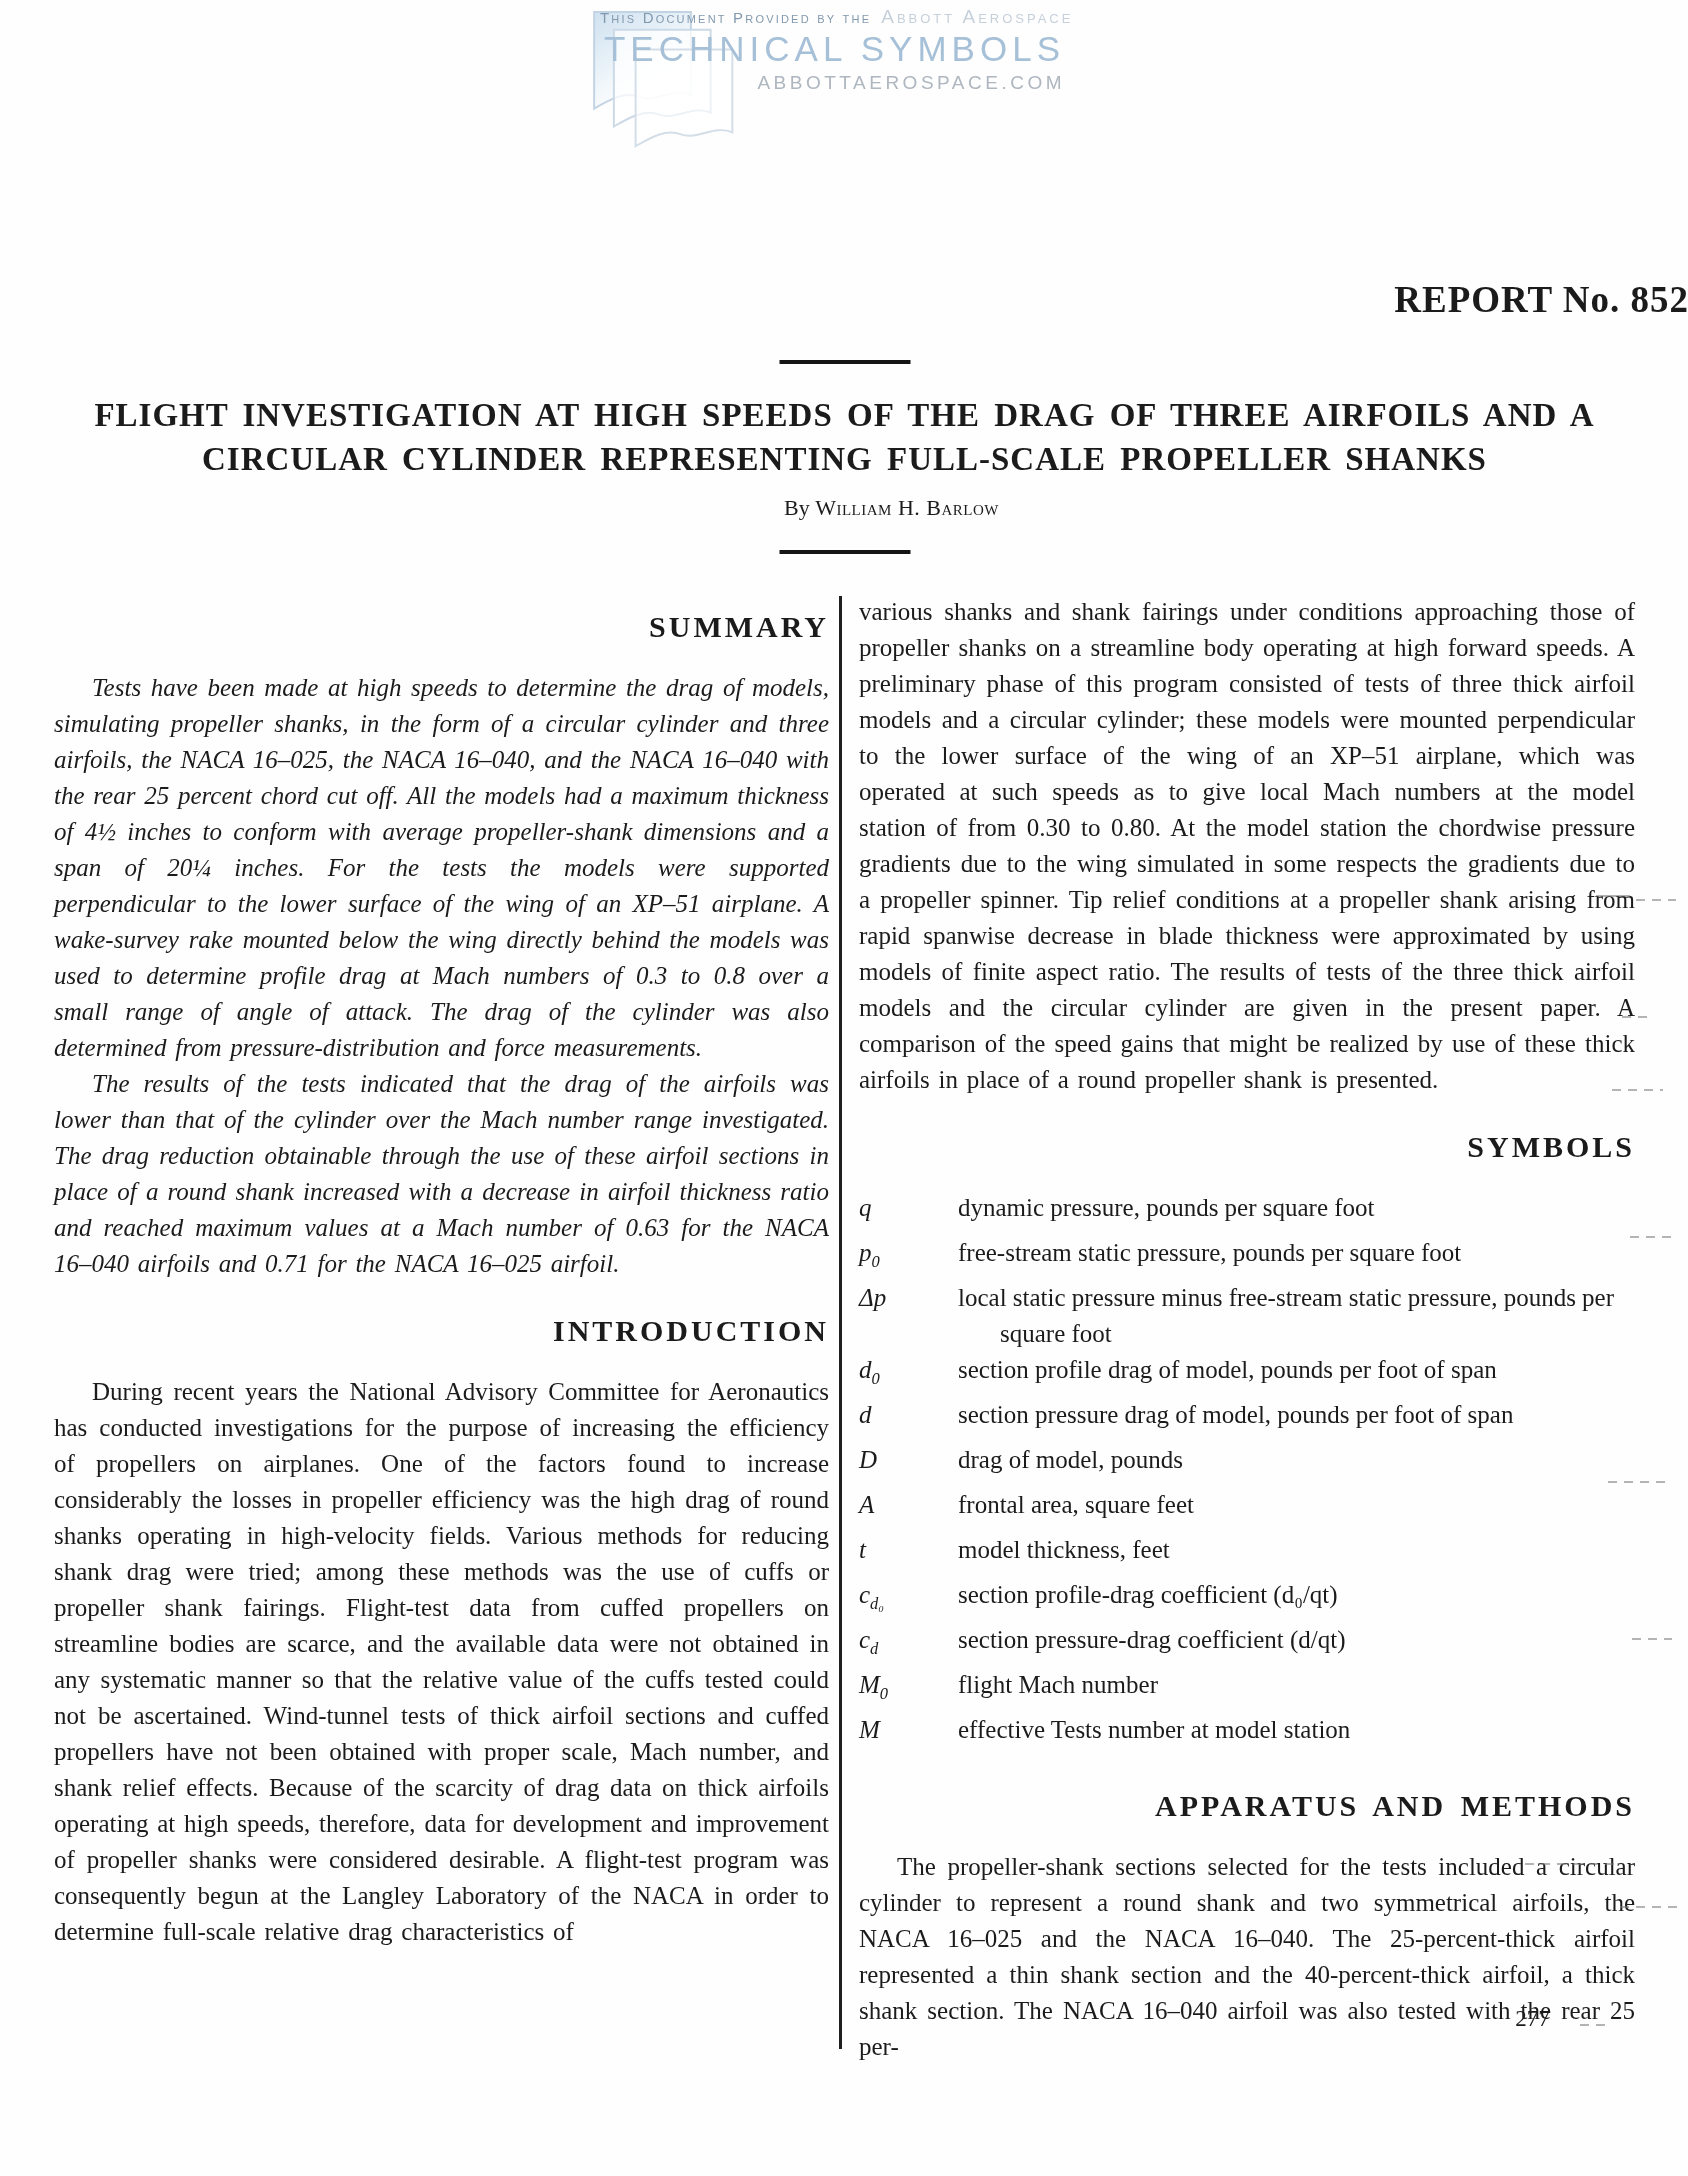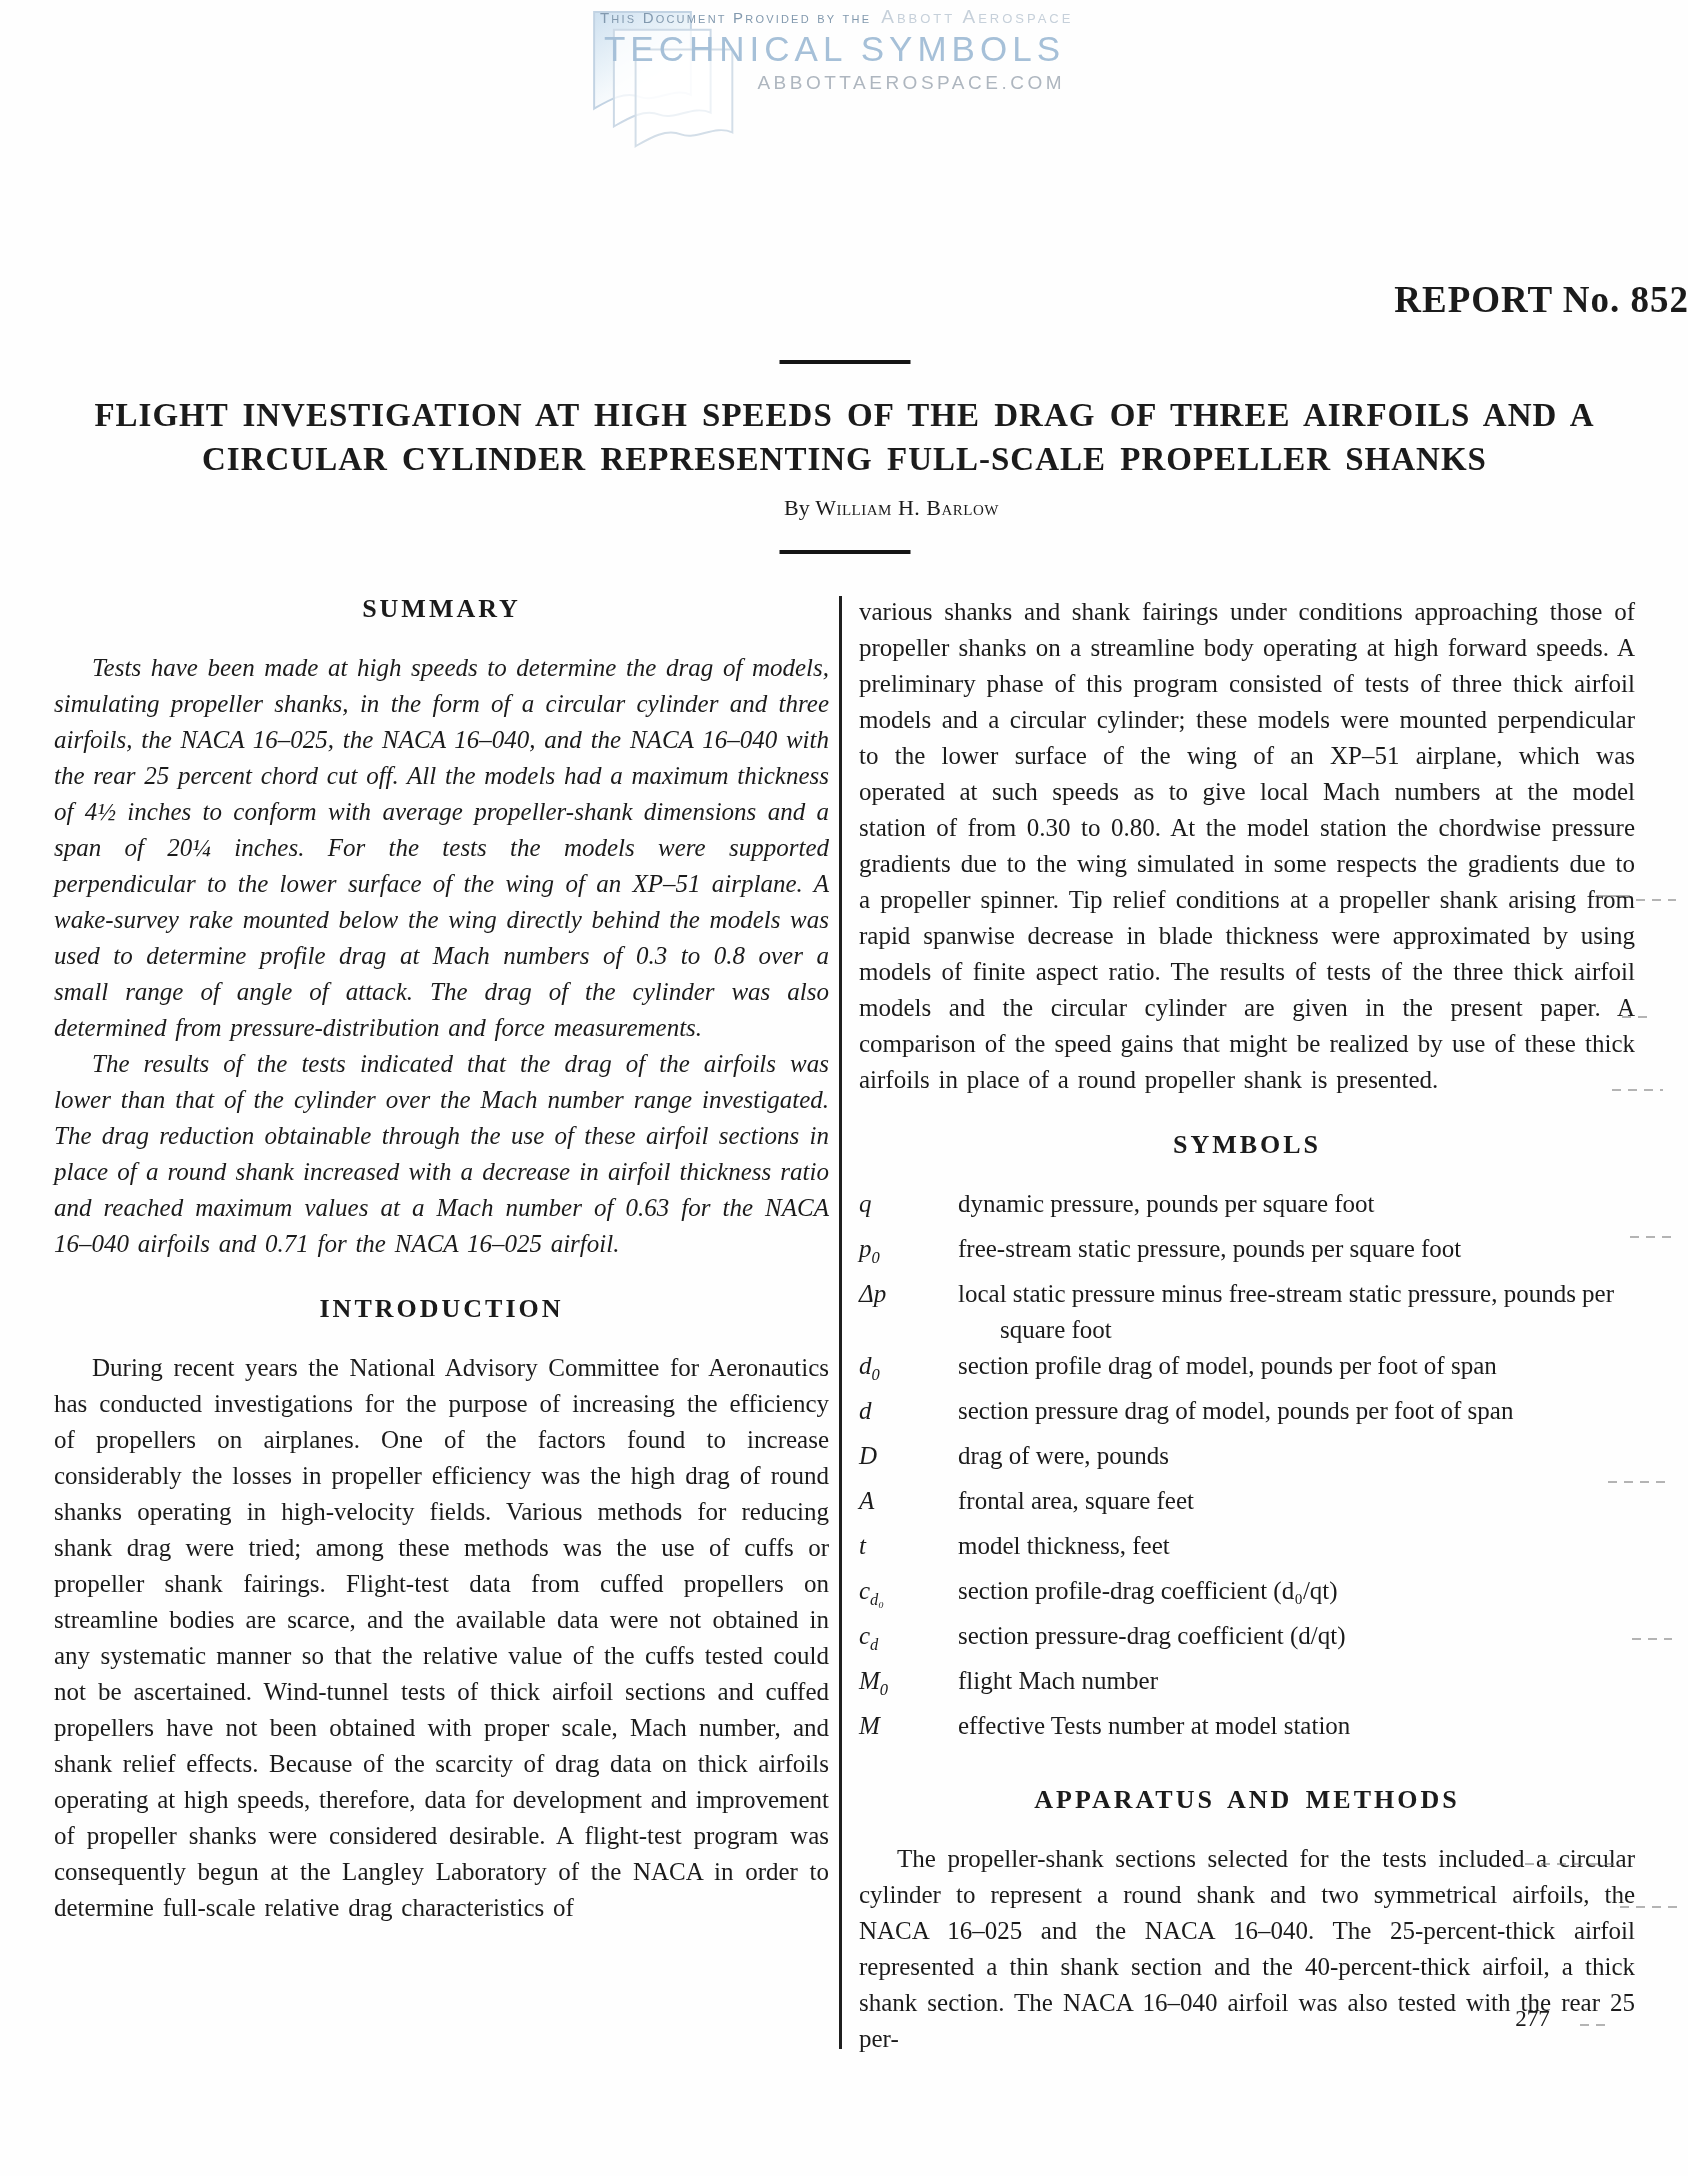--- a/index.html
+++ b/index.html
@@ -40,22 +40,22 @@
   .byline .name { font-variant: small-caps; letter-spacing:0.5px; }
 
   
   .columns { position:absolute; top:594px; left:54px; width:1581px; }
   .col { position:absolute; top:0; }
   .col-left  { left:0;   width:775px; }
   .col-right { left:805px; width:776px; }
   .divider { position:absolute; left:785px; top:2px; width:3px; height:1453px;
              background:#1f1f1f; }
 
-  h2.section { font-size:26px; font-weight:bold; text-align:center;
-               letter-spacing:3px; word-spacing:4px; margin:0 0 26px 0; }
+  h2.section { font-size:30px; font-weight:bold; text-align:right;
+               letter-spacing:3px; word-spacing:4px; margin:16px 0 26px 0; }
   h2.mt { margin-top:32px; }
 
   p.body { font-size:25px; line-height:36px; text-align:justify;
            word-spacing:2.5px; margin:0; text-indent:38px; }
   p.noindent { text-indent:0; }
   p.ital { font-style:italic; }
 
   
   .sym-table { margin:0 0 6px 0; }
   .sym-row { display:flex; font-size:25px; line-height:36px; }
@@ -147,21 +147,21 @@
         <div class="sym-row">
           <span class="sym-col"><span>d</span><sub>0</sub></span>
           <span class="sym-desc">section profile drag of model, pounds per foot of span</span>
         </div>
         <div class="sym-row">
           <span class="sym-col"><span>d</span><sub></sub></span>
           <span class="sym-desc">section pressure drag of model, pounds per foot of span</span>
         </div>
         <div class="sym-row">
           <span class="sym-col"><span>D</span><sub></sub></span>
-          <span class="sym-desc">drag of were, pounds</span>
+          <span class="sym-desc">drag of model, pounds</span>
         </div>
         <div class="sym-row">
           <span class="sym-col"><span>A</span><sub></sub></span>
           <span class="sym-desc">frontal area, square feet</span>
         </div>
         <div class="sym-row">
           <span class="sym-col"><span>t</span><sub></sub></span>
           <span class="sym-desc">model thickness, feet</span>
         </div>
         <div class="sym-row">

